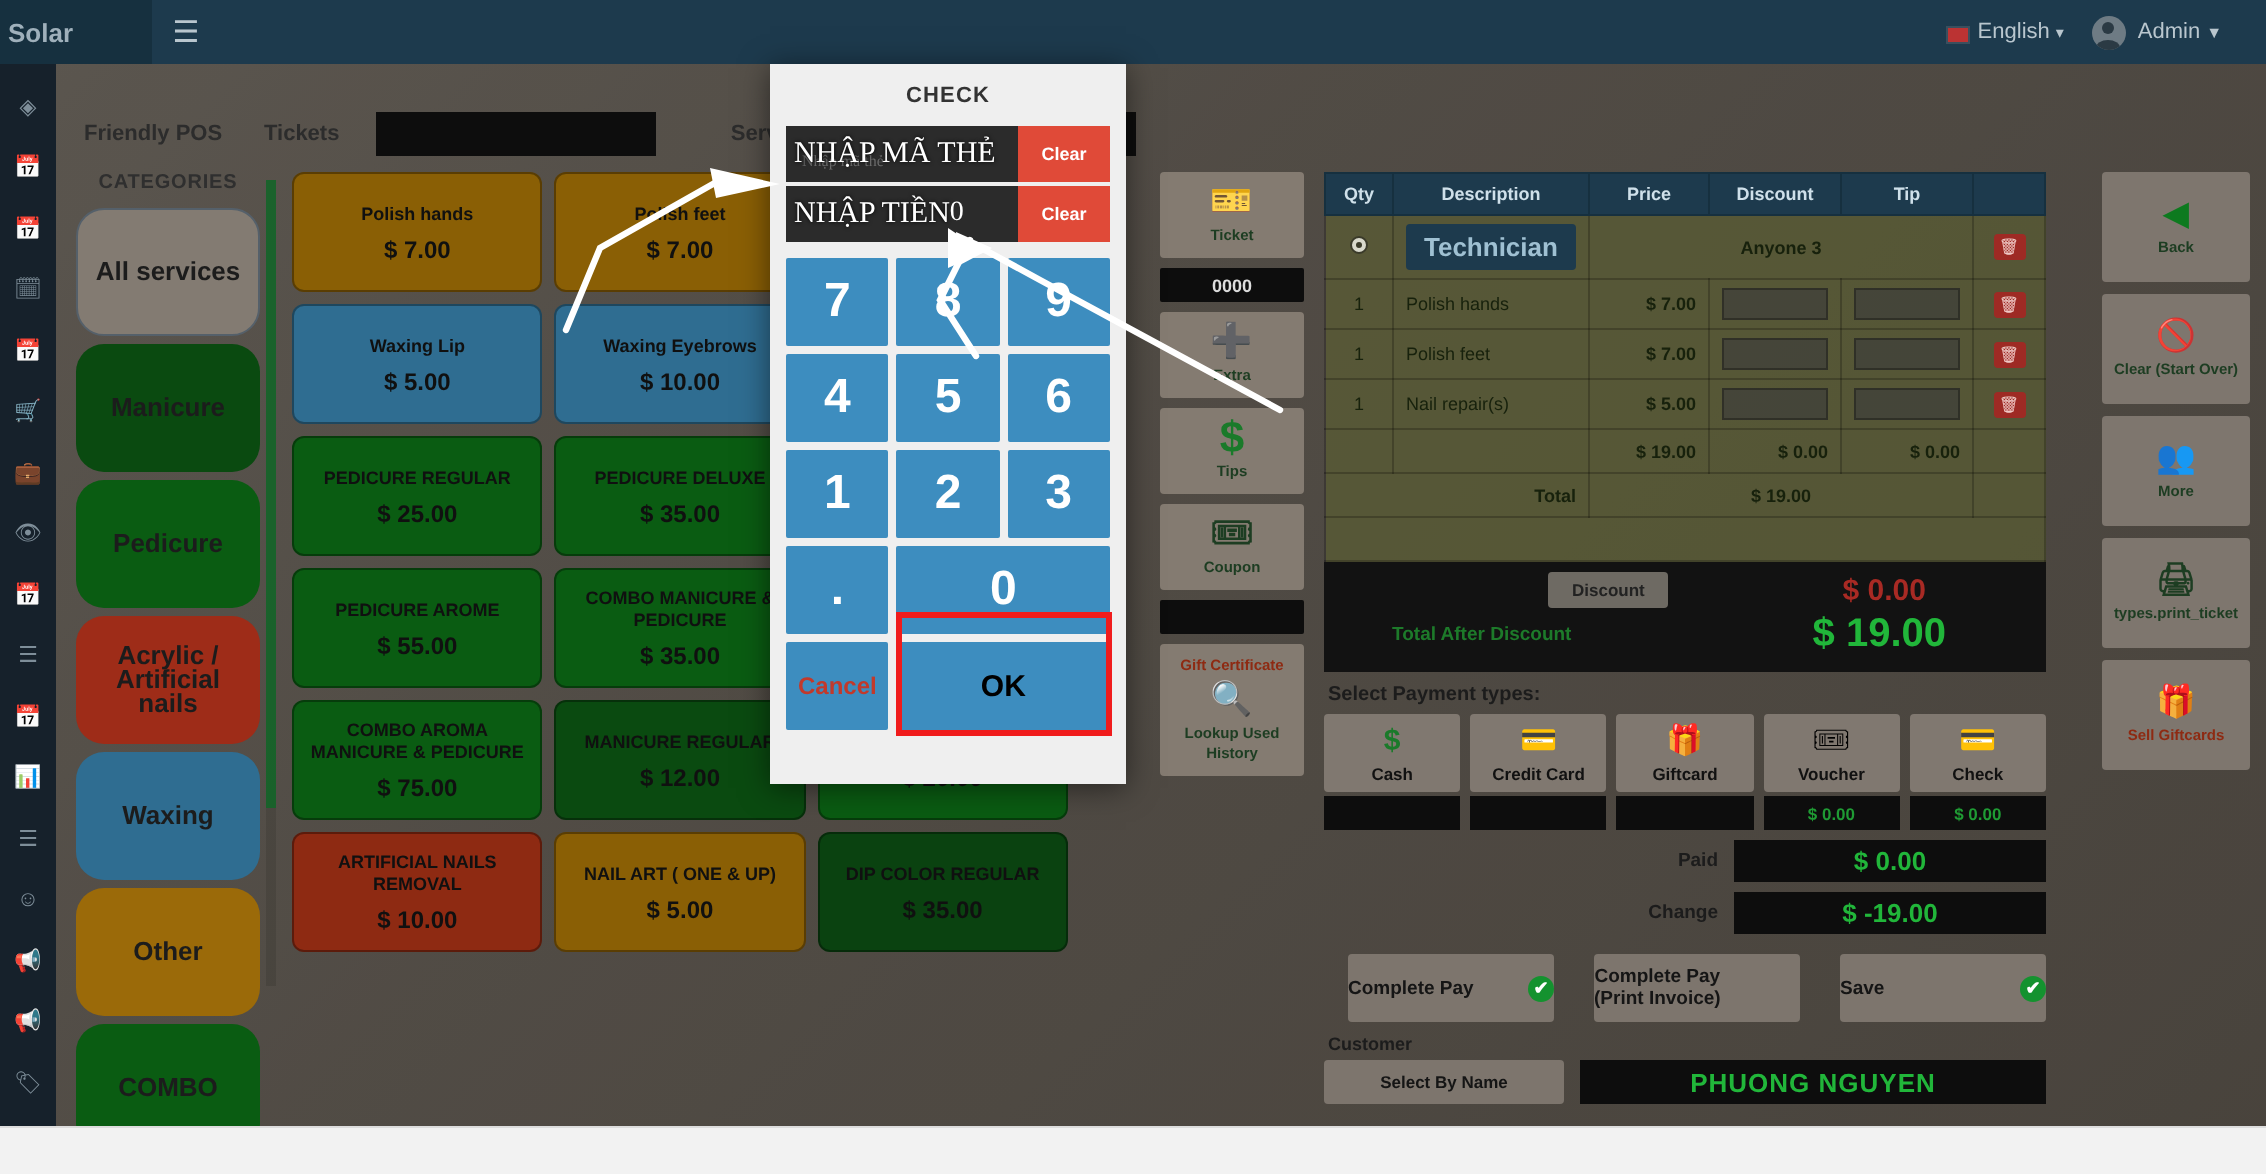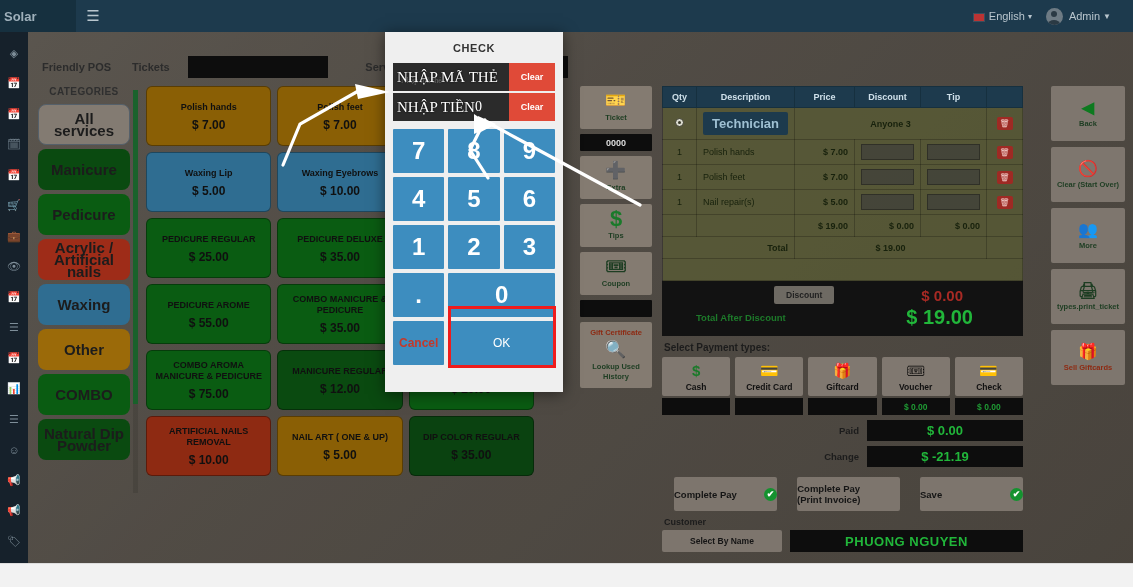--- a/index.html
+++ b/index.html
@@ -96,23 +96,23 @@
 
   
   .cats {
     position: absolute; top: 54px; left: 10px; width: 92px; bottom: 4px;
   }
   .cats-title {
     text-align: center; font-size: 10px; font-weight: bold;
     color: #2f2f2f; letter-spacing: .4px; margin-bottom: 7px;
   }
   .cat {
-    height: 41px; margin-bottom: 4px; border-radius: 8px;
+    height: 64px; margin-bottom: 4px; border-radius: 14px;
     display: flex; align-items: center; justify-content: center;
-    text-align: center; font-size: 15px; font-weight: bold;
+    text-align: center; font-size: 13px; font-weight: bold;
     color: #1c1c1c; line-height: 12px; padding: 2px 4px;
   }
   .cat.active { background: #837b72; border: 1px solid #55606a; }
 
   .scrollbar-cats {
     position: absolute; top: 58px; left: 105px; width: 5px; bottom: 70px;
     background: rgba(0,0,0,.1);
   }
   .scrollbar-cats i {
     display:block; width:5px; height: 78%; background:#0a6b24; opacity:.75;
@@ -309,21 +309,21 @@
     display:grid; grid-template-columns:repeat(3,1fr);
     gap:4px; padding:6px 8px 0;
   }
   .key {
     background:#3d8dbf; height:44px; border-radius:1px;
     display:flex; align-items:center; justify-content:center;
     color:#fff; font-size:24px; font-weight:bold;
   }
   .key.zero { grid-column: span 2; }
   .key.cancel { background:#3d8dbf; color:#c2392b; font-size:12px; font-weight:bold; }
-  .key.ok { background:#3d8dbf; color:#ffffff; font-size:12px; font-weight:normal; grid-column: span 2; }
+  .key.ok { background:#3d8dbf; color:#000000; font-size:15px; font-weight:bold; grid-column: span 2; }
   .key.dot { font-size:24px; }
 
   .hl-ok {
     position:absolute; left:63px; top:274px; width:108px; height:62px;
     border:3px solid #f01c1c; z-index:60; pointer-events:none;
   }
 
   
   .arrows { position:absolute; inset:0; z-index:55; pointer-events:none; }
 
@@ -628,21 +628,21 @@
             <div class="amt">$ 0.00</div>
           </div>
         </div>
 
         <div class="pcrow">
           <span class="lbl">Paid</span>
           <span class="val">$ 0.00</span>
         </div>
         <div class="pcrow">
           <span class="lbl">Change</span>
-          <span class="val">$ -21.19</span>
+          <span class="val">$ -19.00</span>
         </div>
 
         <div class="actions">
           <div class="act">
             <span>Complete Pay</span>
             <span class="check-circle">✔</span>
           </div>
           <div class="act" style="white-space:pre-line">
             <span>Complete Pay
 (Print Invoice)</span>

